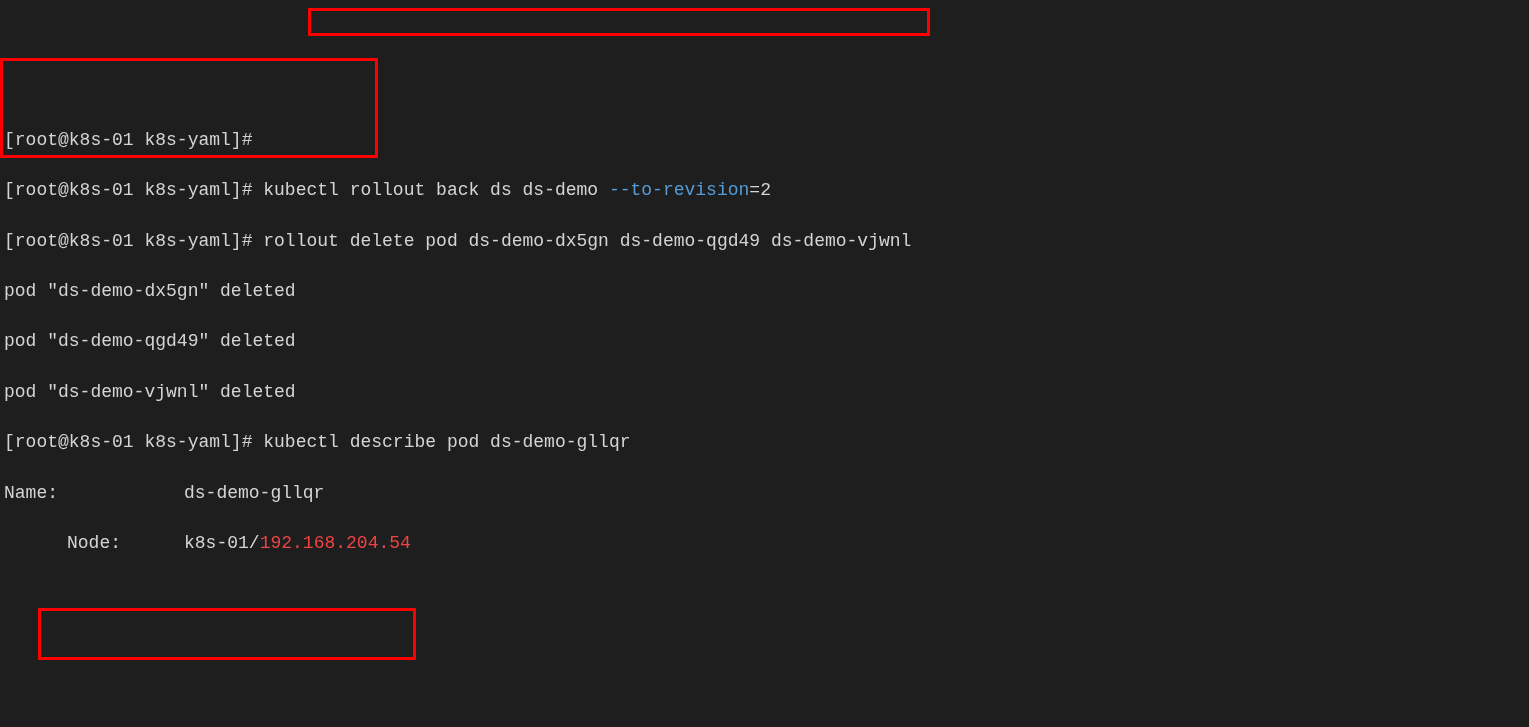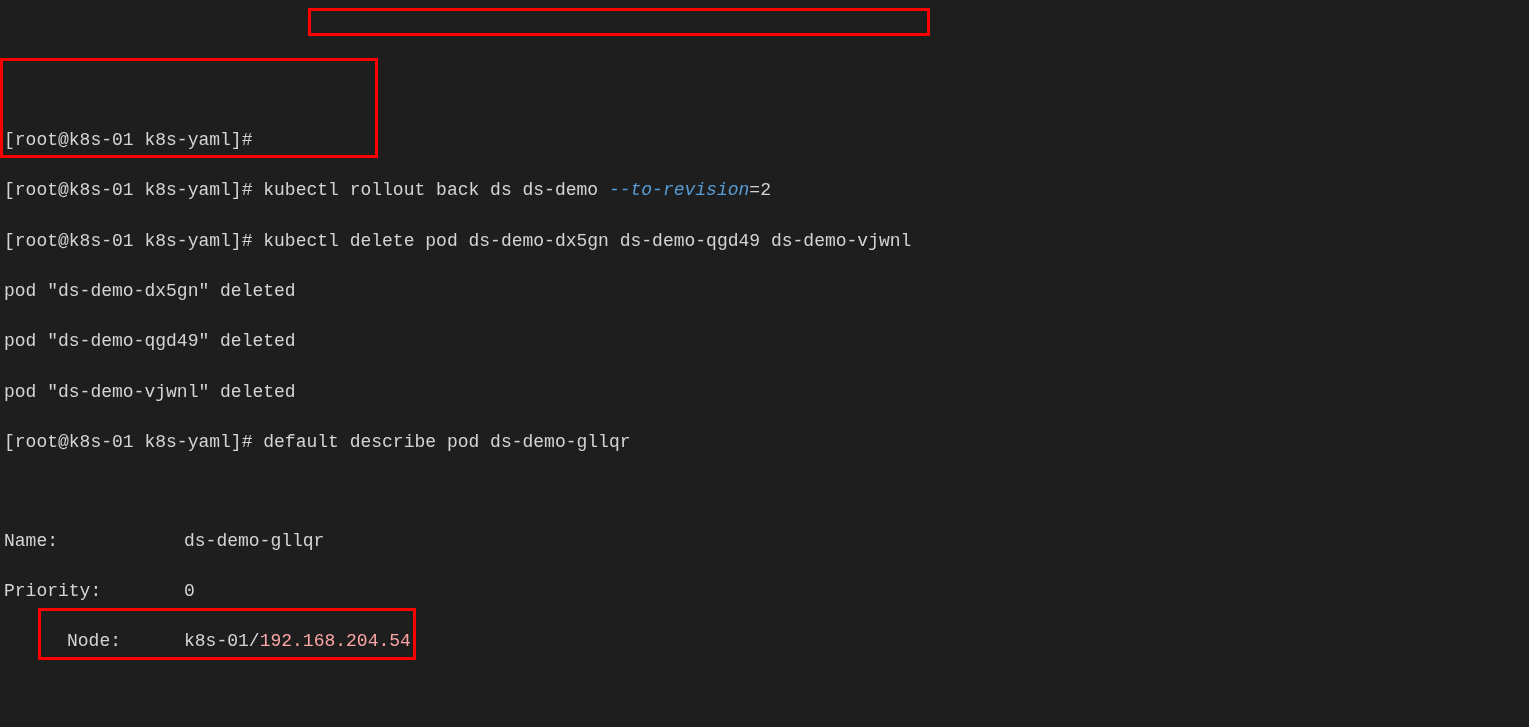--- a/index.html
+++ b/index.html
@@ -6,44 +6,43 @@
     body {
       background: #1e1e1e;
       color: #d4d4d4;
       font-family: 'Consolas', 'Courier New', monospace;
       font-size: 18px;
       line-height: 1.4;
       padding: 2px 4px;
       white-space: pre;
       overflow: hidden;
     }
-    .flag { color: #569cd6; font-style: italic; }
-    .ip-addr { color: #fca5a5; margin-top: 8px; }
+    .flag { color: #569cd6; }
+    .ip-addr { color: #ef4444; margin-top: 8px; }
     .line { display: block; }
     .redbox1 {
       position: absolute;
       border: 3px solid #ff0000;
       pointer-events: none;
     }
   </style>
 </head>
 <body>
 
 
 
 <div class="terminal">
 <span class="line"><span>[root@k8s-01 k8s-yaml]# </span></span>
 <span class="line"><span>[root@k8s-01 k8s-yaml]# </span><span>kubectl rollout back ds ds-demo </span><span class="flag">--to-revision</span><span>=2</span></span>
-<span class="line"><span>[root@k8s-01 k8s-yaml]# </span><span>kubectl delete pod ds-demo-dx5gn ds-demo-qgd49 ds-demo-vjwnl</span></span>
+<span class="line"><span>[root@k8s-01 k8s-yaml]# </span><span>rollout delete pod ds-demo-dx5gn ds-demo-qgd49 ds-demo-vjwnl</span></span>
 <span class="line">pod "ds-demo-dx5gn" deleted</span>
 <span class="line">pod "ds-demo-qgd49" deleted</span>
 <span class="line">pod "ds-demo-vjwnl" deleted</span>
-<span class="line"><span>[root@k8s-01 k8s-yaml]# </span><span>default describe pod ds-demo-gllqr</span></span>
-<span class="line"><span style="display:inline-block;width:180px;margin-top:48px;">Name:</span><span>ds-demo-gllqr</span></span>
-<span class="line"><span style="display:inline-block;width:180px;">Priority:</span><span>0</span></span>
+<span class="line"><span>[root@k8s-01 k8s-yaml]# </span><span>kubectl describe pod ds-demo-gllqr</span></span>
+<span class="line"><span style="display:inline-block;width:180px;">Name:</span><span>ds-demo-gllqr</span></span>
 <span class="line"><span style="display:inline-block;width:180px;text-align:center;">Node:</span><span>k8s-01/</span><span class="ip-addr">192.168.204.54</span></span>
 
 
 
 
 
 
 
 
 

